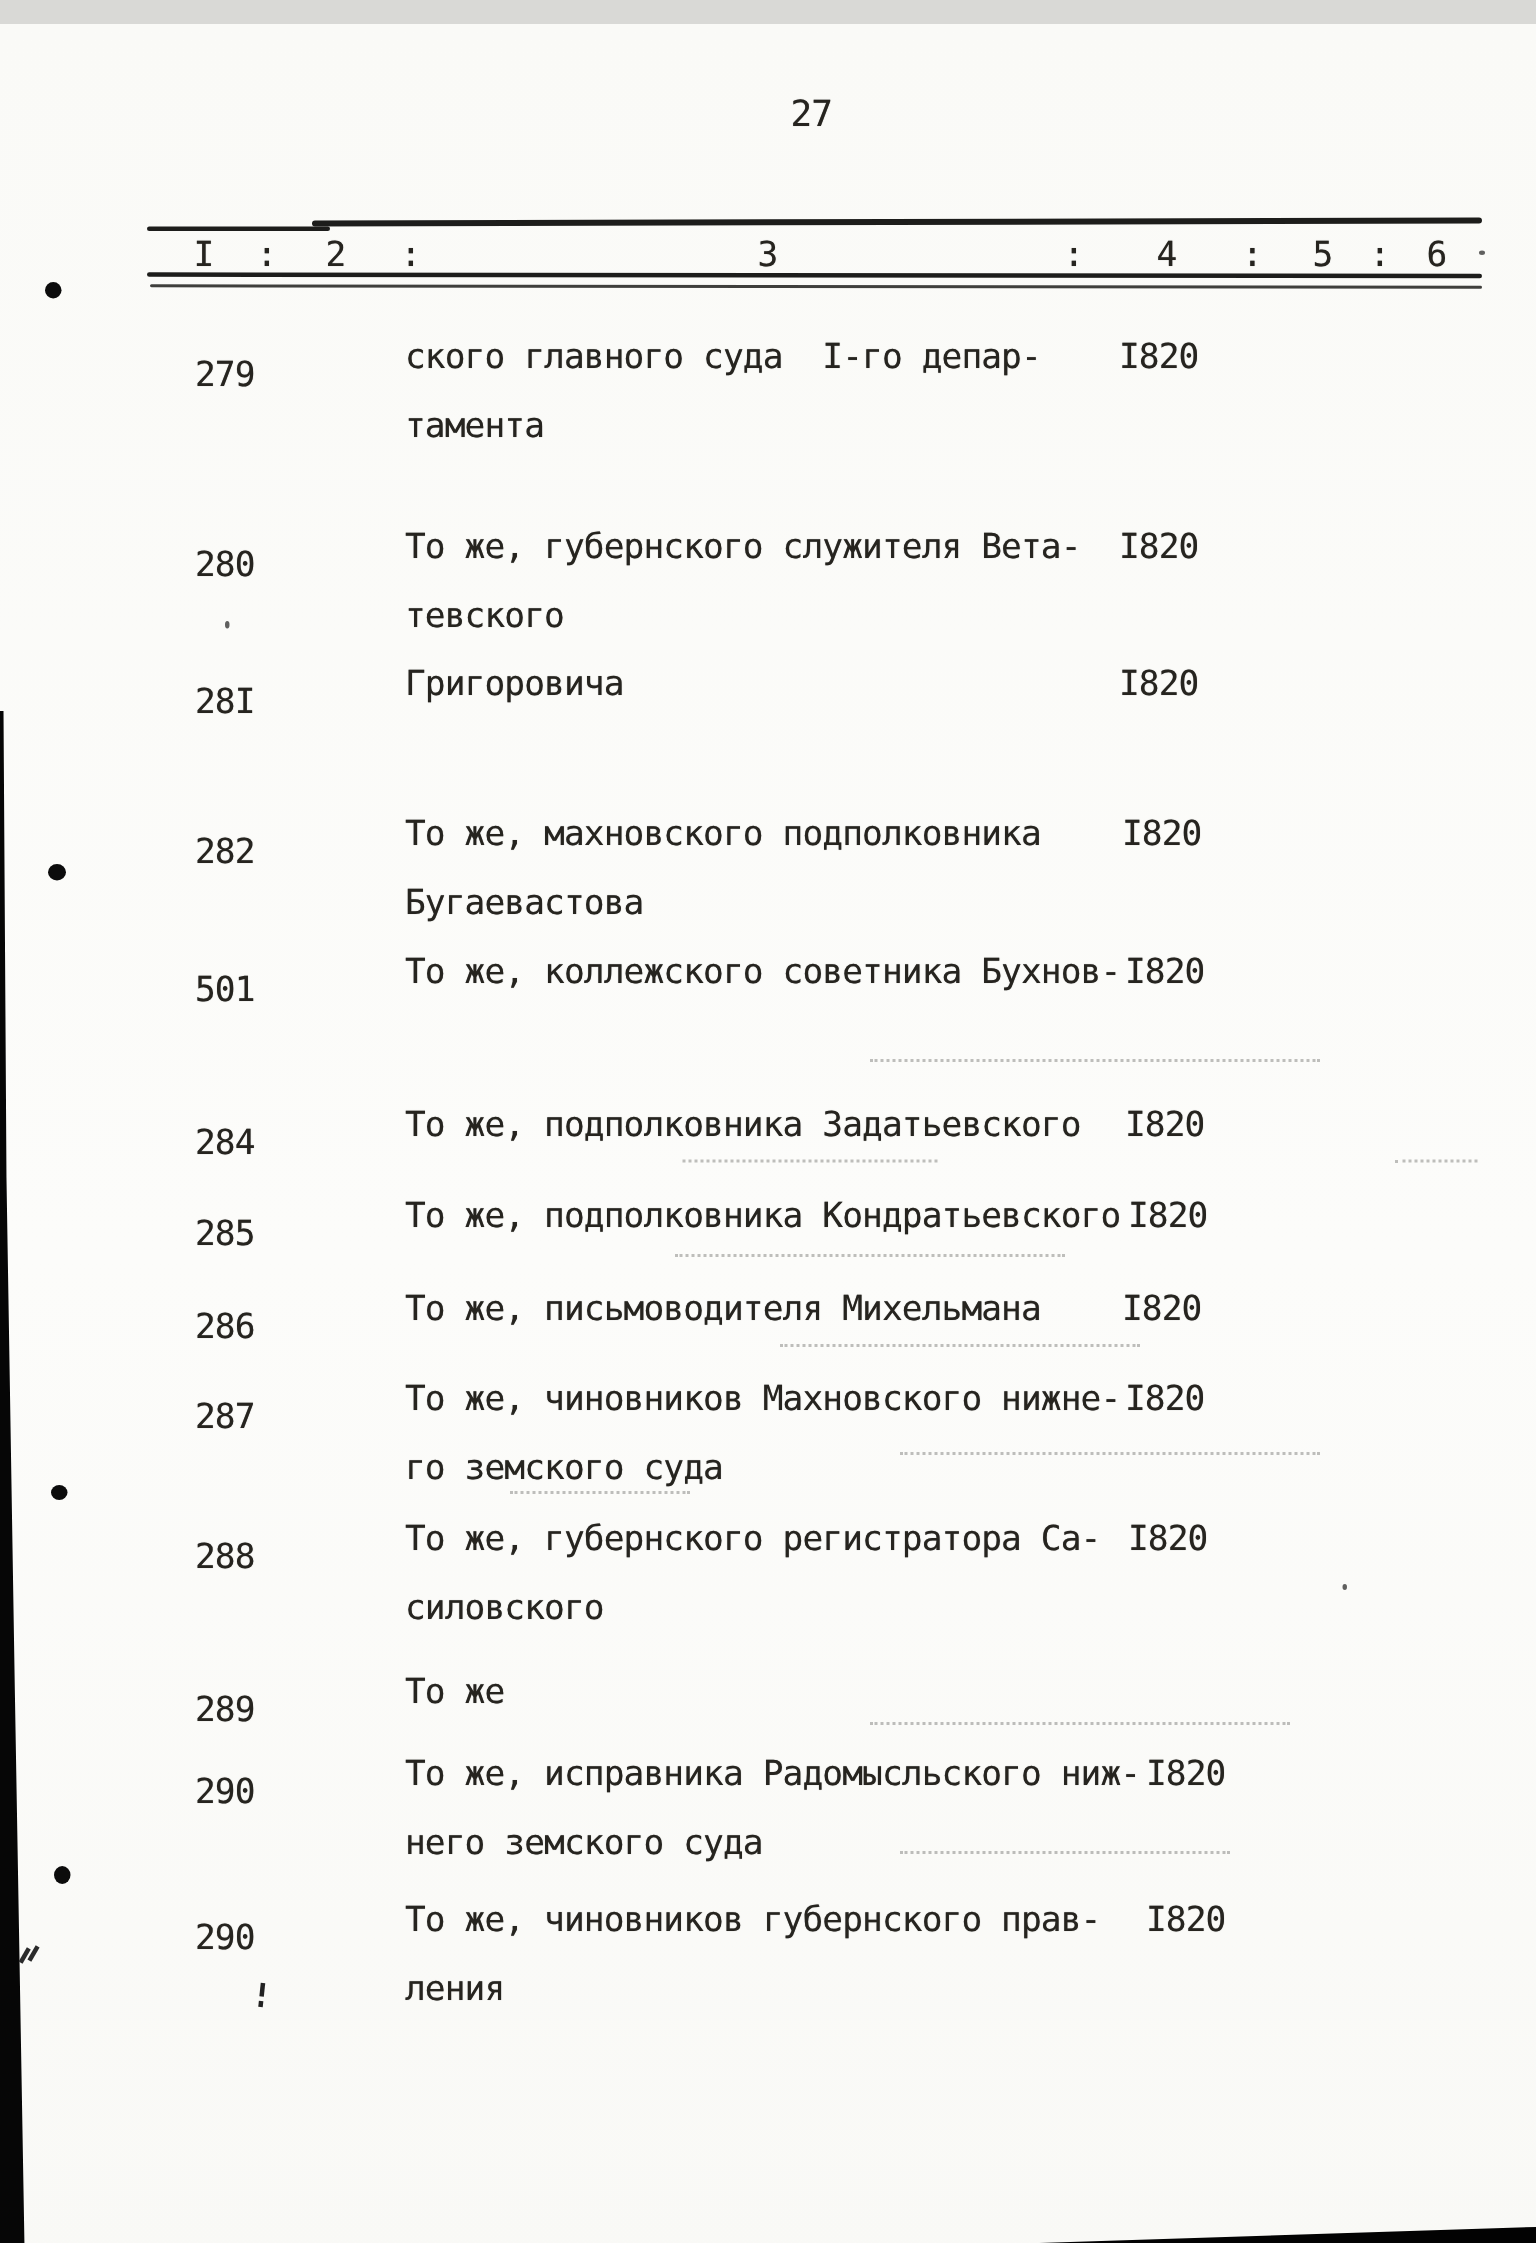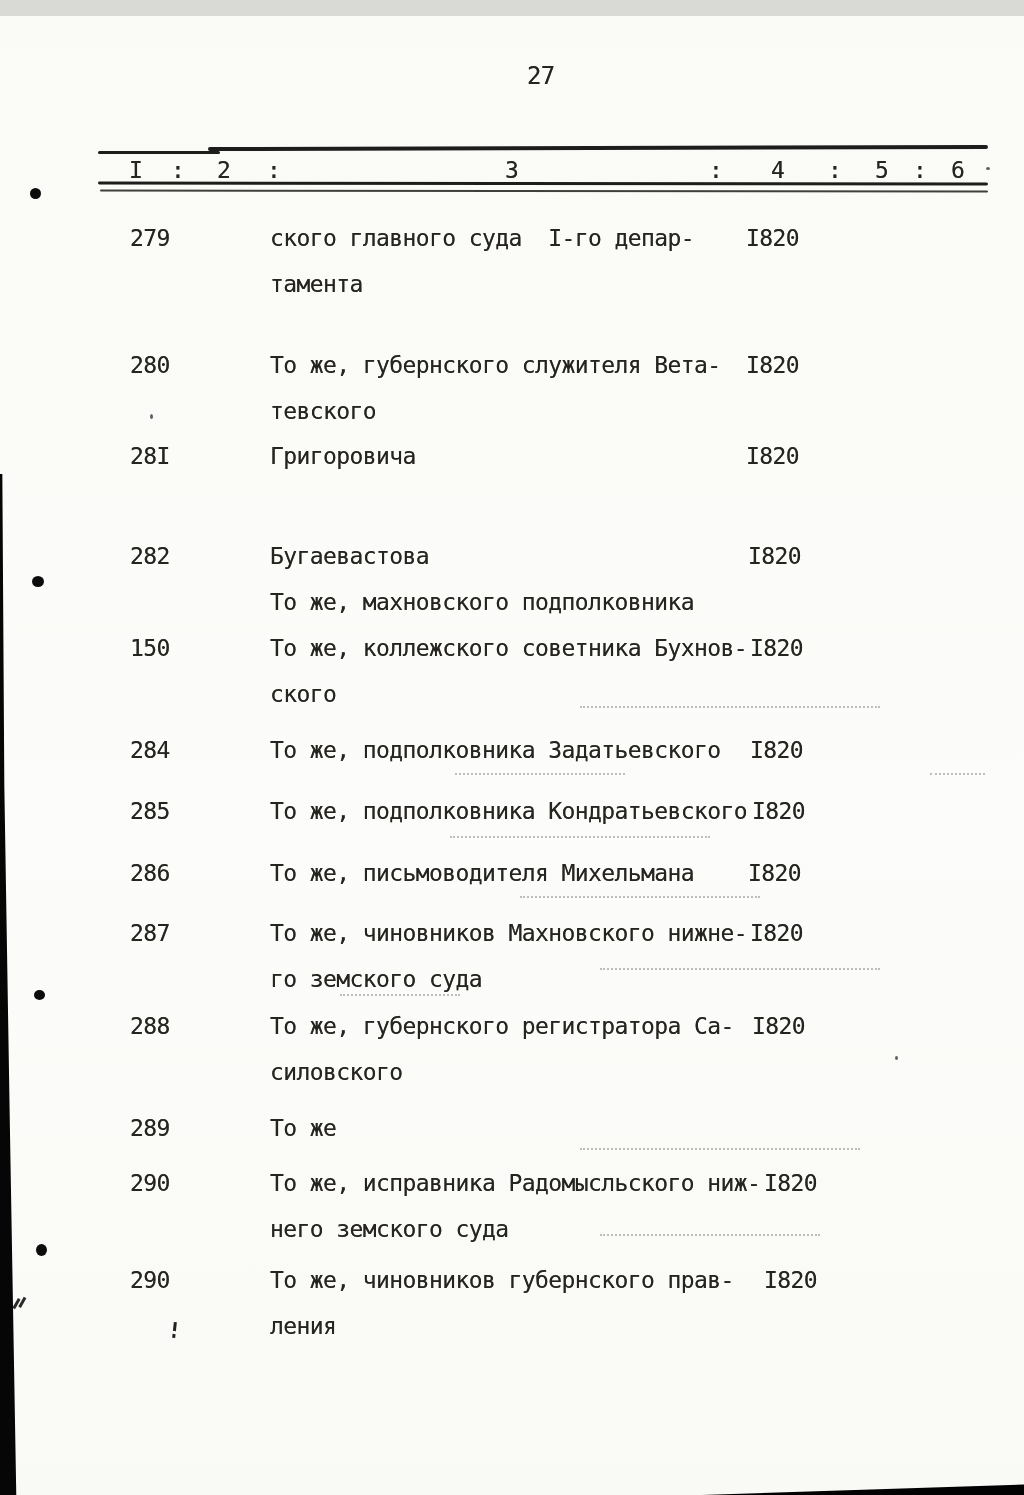--- a/index.html
+++ b/index.html
@@ -15,21 +15,21 @@
   .page-number{position:absolute;left:527px;top:46px;font-size:24px;}
   
   .rule{position:absolute;background:#1d1d1b;border-radius:2px;}
   .rule-top-main{left:208px;top:130px;width:780px;height:4px;transform:rotate(-0.15deg);}
   .rule-top-left{left:98px;top:135px;width:122px;height:3px;}
   .rule-b1{left:98px;top:166px;width:890px;height:3px;transform:rotate(0.06deg);}
   .rule-b2{left:100px;top:174px;width:888px;height:2px;opacity:.85;transform:rotate(0.06deg);}
   .hcell{position:absolute;top:141px;}
   
   .entry{position:absolute;left:0;width:1024px;}
-  .num{position:absolute;left:130px;top:0;line-height:46px;}
+  .num{position:absolute;left:130px;top:12px;line-height:46px;}
   .desc{position:absolute;left:270px;top:0;}
   .desc .line{line-height:46px;height:46px;}
   .year{position:absolute;top:0;line-height:46px;}
   
   .mdot{position:absolute;background:#0c0c0c;border-radius:50%;}
   .speck{position:absolute;background:rgba(30,30,30,.7);border-radius:50%;}
   .sm{position:absolute;border-top:2px dotted rgba(45,45,42,.30);height:0;}
   .lstrip{position:absolute;left:0;top:458px;width:18px;height:1037px;background:#060606;
           clip-path:polygon(0% 0%,13% 0%,24% 30%,55% 63%,92% 100%,0% 100%);}
   .wedge{position:absolute;left:0;top:1465px;width:1024px;height:30px;background:#020202;
@@ -89,30 +89,29 @@
       <div class="entry" style="top: 417px;">
         <span class="num txt">28I</span>
         <div class="desc">
           <div class="line txt">Григоровича</div>
         </div>
         <span class="year txt" style="left: 746px;">I820</span>
       </div>
       <div class="entry" style="top: 517px;">
         <span class="num txt">282</span>
         <div class="desc">
+          <div class="line txt">То же, махновского подполковника</div>
           <div class="line txt">Бугаевастова</div>
-          <div class="line txt">То же, махновского подполковника</div>
         </div>
         <span class="year txt" style="left: 748px;">I820</span>
       </div>
       <div class="entry" style="top: 609px;">
-        <span class="num txt">150</span>
+        <span class="num txt">501</span>
         <div class="desc">
           <div class="line txt">То же, коллежского советника Бухнов-</div>
-          <div class="line txt">ского</div>
         </div>
         <span class="year txt" style="left: 750px;">I820</span>
       </div>
       <div class="entry" style="top: 711px;">
         <span class="num txt">284</span>
         <div class="desc">
           <div class="line txt">То же, подполковника Задатьевского</div>
         </div>
         <span class="year txt" style="left: 750px;">I820</span>
       </div>

